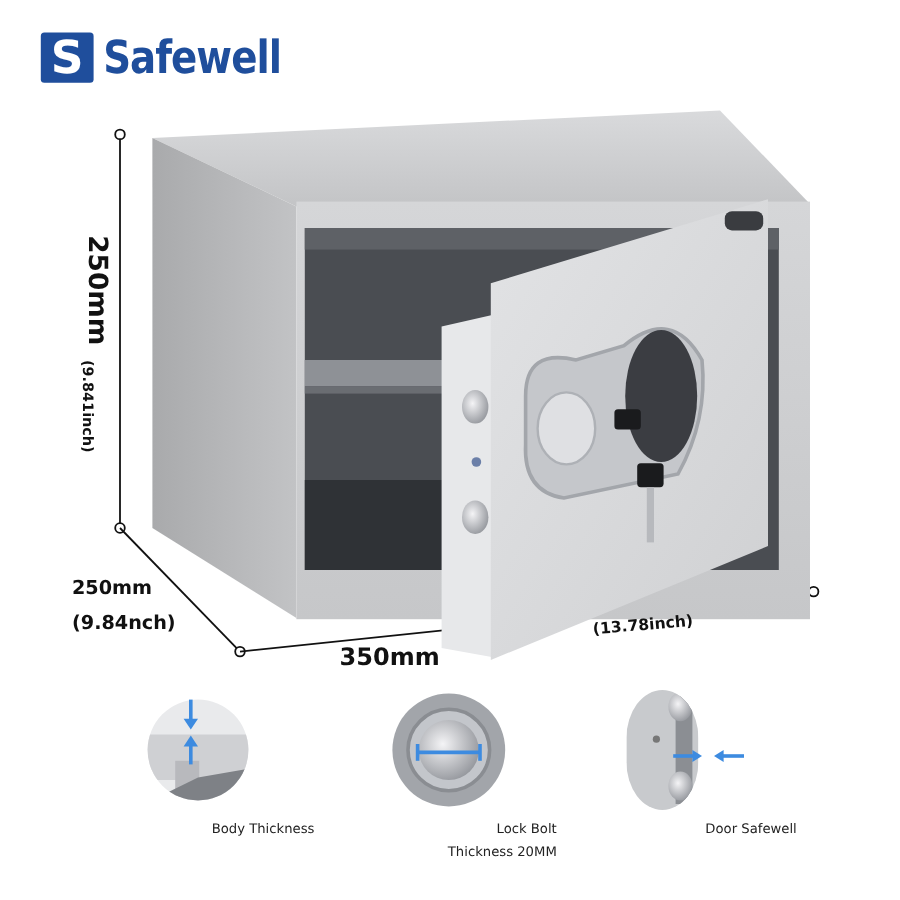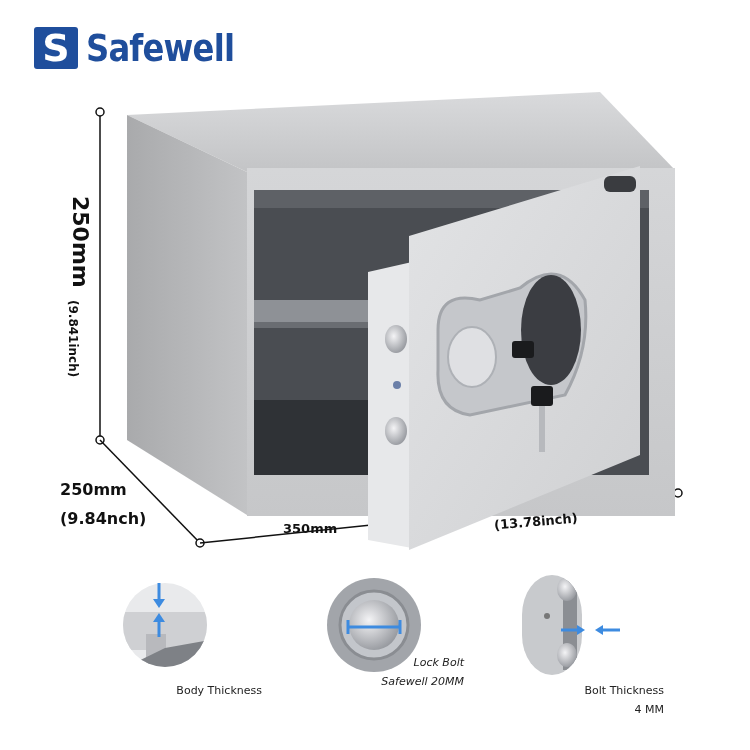--- a/index.html
+++ b/index.html
@@ -125,26 +125,25 @@
     <polygon points="603,625 603,635 595,630" fill="#3d8be0"></polygon>
   </g>
 </svg>
 
 <div class="abs vert dimtxt" style="left:93px;top:196px;font-size:22px;">250mm</div>
 <div class="abs vert dimtxt" style="left:80px;top:300px;font-size:12px;">(9.841inch)</div>
 
 <div class="abs dimtxt" style="left:60px;top:480px;font-size:16px;">250mm</div>
 <div class="abs dimtxt" style="left:60px;top:509px;font-size:16px;">(9.84nch)</div>
 
-<div class="abs dimtxt" style="left:283px;top:521px;font-size:13px;">350mm</div>
+<div class="abs dimtxt" style="left:283px;top:535px;font-size:20px;">350mm</div>
 <div class="abs dimtxt" style="left:494px;top:514px;font-size:13px;transform:rotate(-5deg);">(13.78inch)</div>
 
 <div class="abs detail-label" style="left:82px;top:681px;">
   <div>Body Thickness</div>
 </div>
-<div class="abs detail-label" style="left:284px;top:653px;font-style:italic;">
+<div class="abs detail-label" style="left:284px;top:681px;">
   <div>Lock Bolt</div>
-  <div>Safewell 20MM</div>
+  <div>Thickness 20MM</div>
 </div>
 <div class="abs detail-label" style="left:484px;top:681px;">
-  <div>Bolt Thickness</div>
-  <div>4 MM</div>
+  <div>Door Safewell</div>
 </div>
 
 </body></html>

